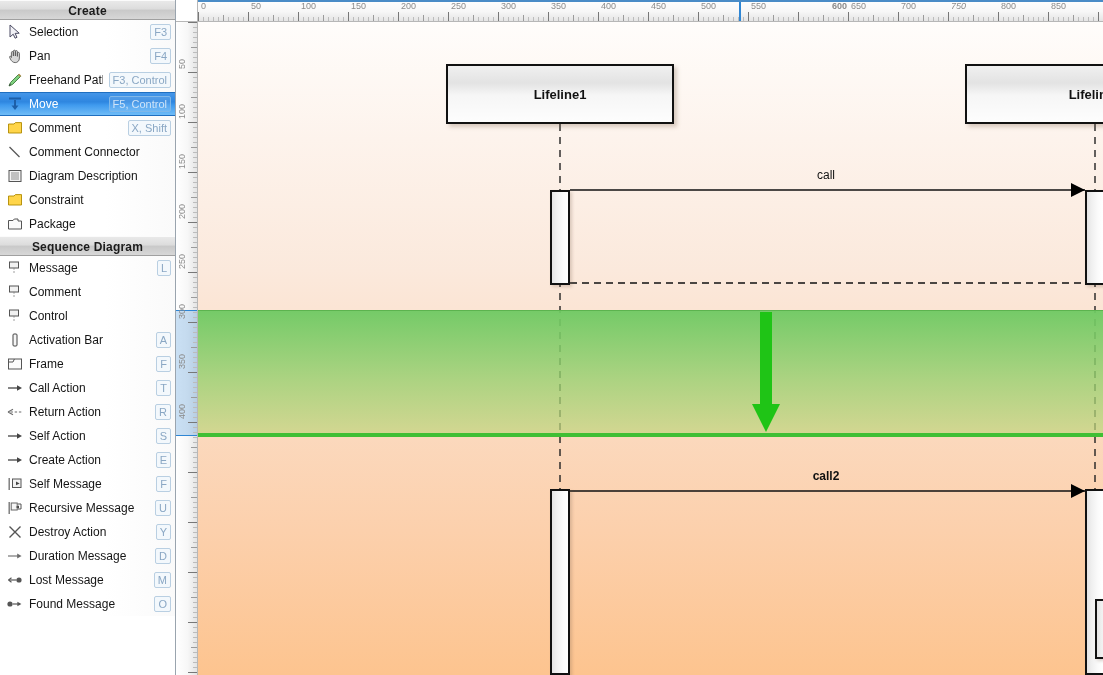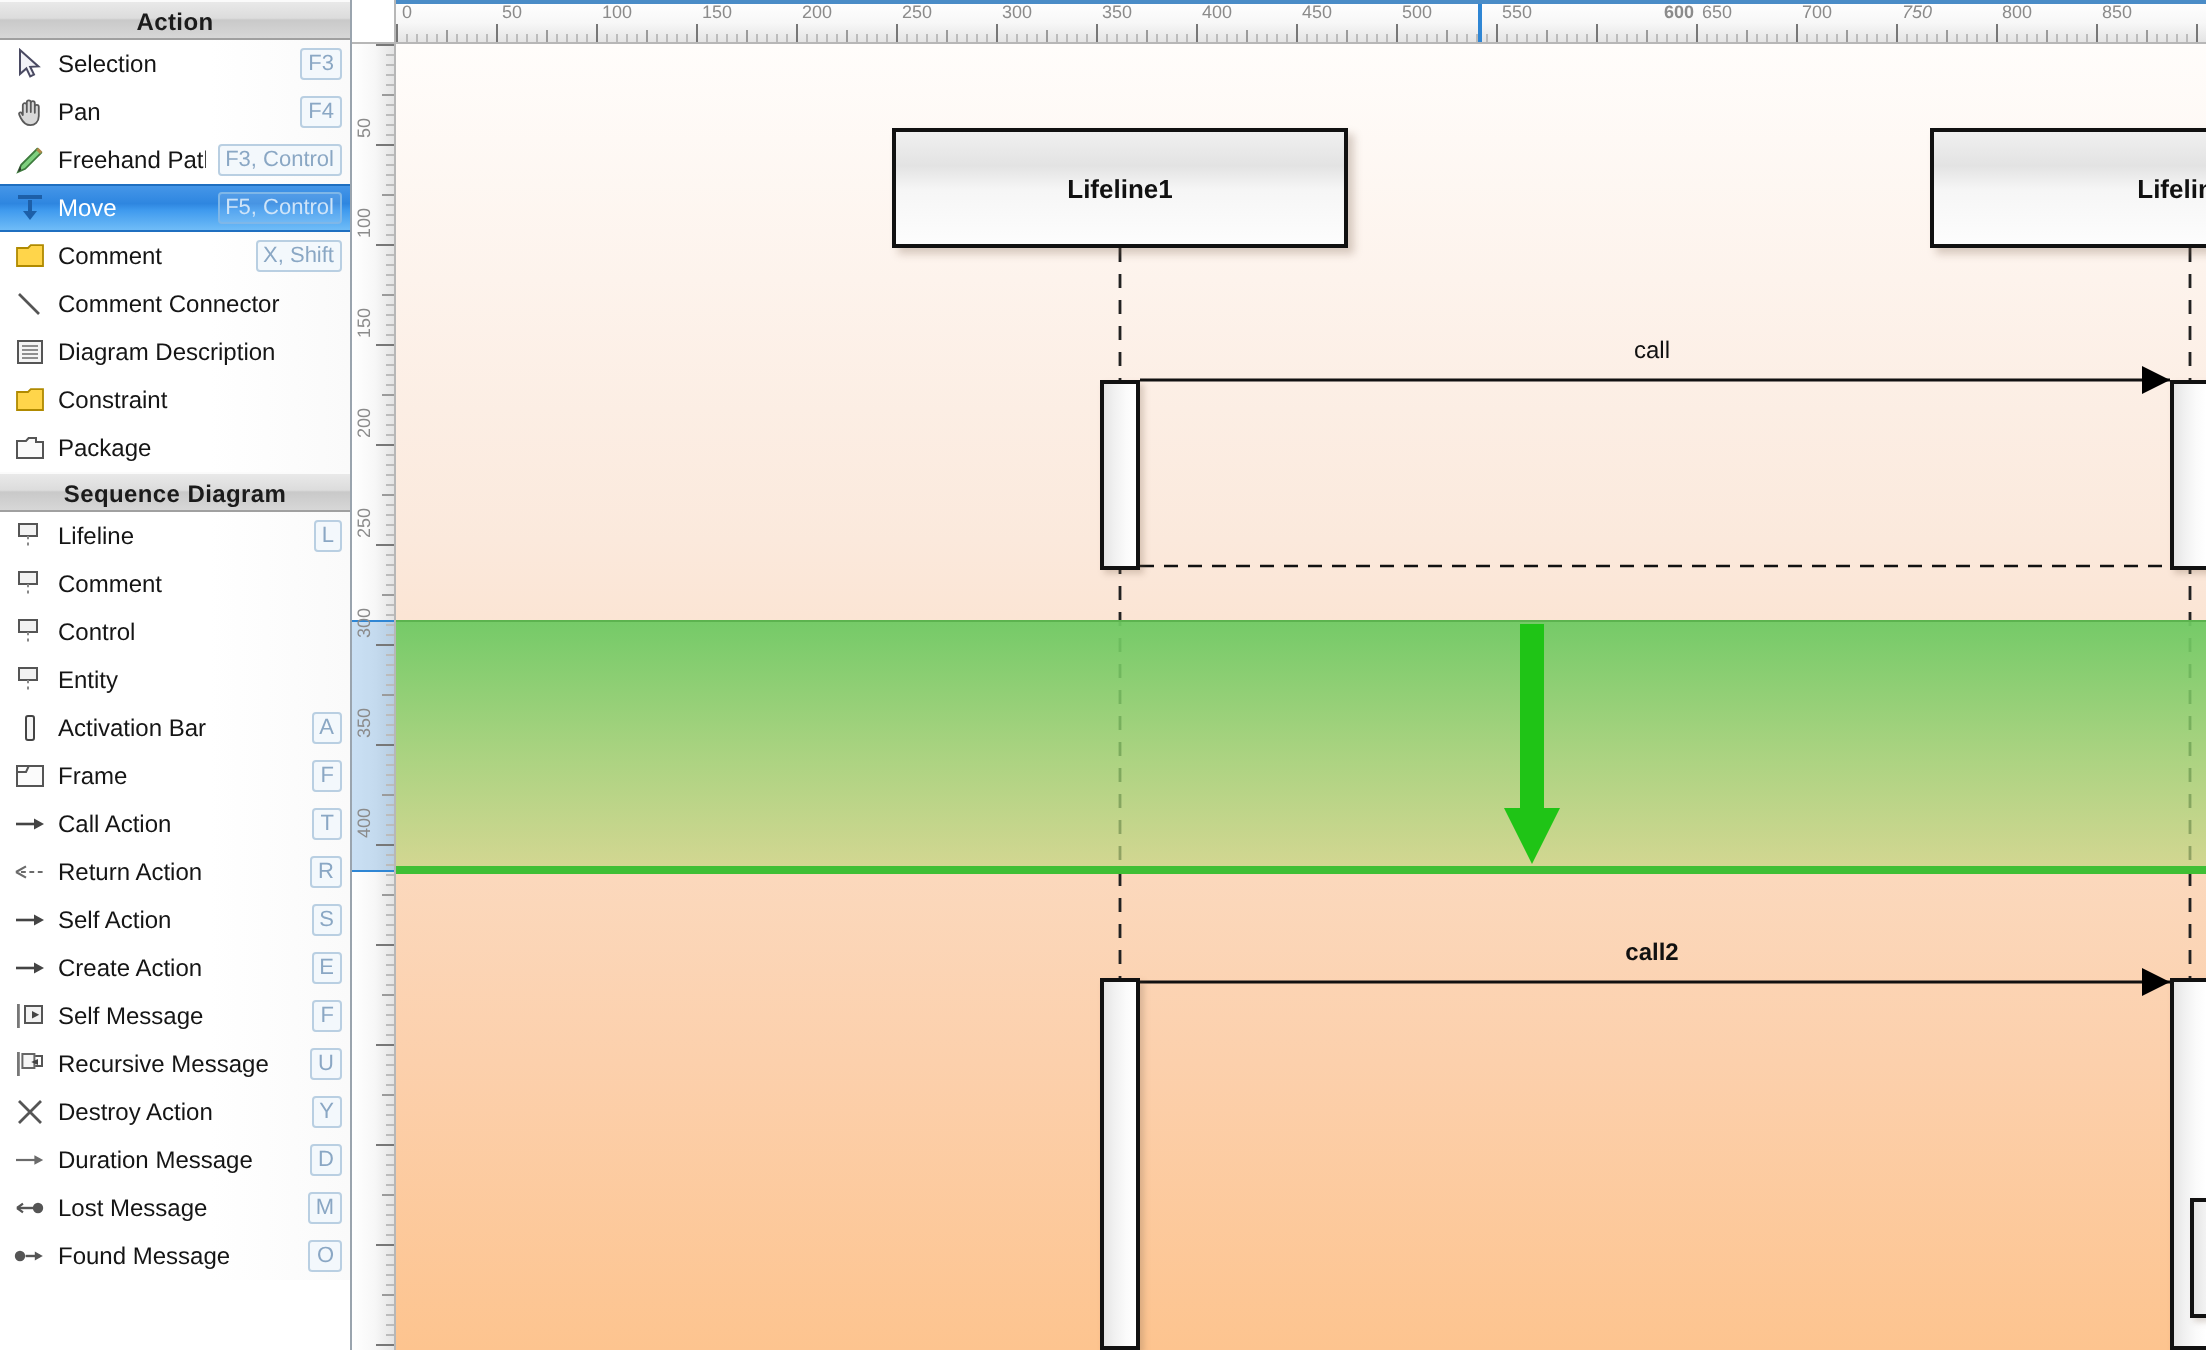--- a/index.html
+++ b/index.html
@@ -145,21 +145,21 @@
     position: absolute; left: 0; right: 0; height: 4px; background: #3fbf35;
   }
 </style>
 </head>
 <body>
 
 <div id="app">
 
   <div id="palette">
 
-    <div class="pal-header">Action</div>
+    <div class="pal-header">Create</div>
     <div class="pal-list" id="grp0">
         <div class="pal-item">
           <span class="ico">
             <svg width="16" height="16" viewBox="0 0 16 16">
               <path d="M3 1 L3 13 L6.2 10.2 L8.1 14.2 L10 13.3 L8.1 9.4 L12.2 9.2 Z" fill="#f2f2f7" stroke="#4a4a62" stroke-width="1"></path>
             </svg>
           </span>
           <span class="lbl">Selection</span>
           <span class="key">F3</span>
         </div>
@@ -240,49 +240,40 @@
 
     <div class="pal-header">Sequence Diagram</div>
     <div class="pal-list" id="grp1">
         <div class="pal-item">
           <span class="ico">
             <svg width="16" height="16" viewBox="0 0 16 16">
               <rect x="2.5" y="2" width="9" height="6" fill="#f2f2f2" stroke="#555" stroke-width="1"></rect>
               <path d="M7 8 V14" stroke="#888" stroke-width="1" stroke-dasharray="1.6,1.6"></path>
             </svg>
           </span>
-          <span class="lbl">Lifeline</span>
+          <span class="lbl">Message</span>
           <span class="key">L</span>
         </div>
         <div class="pal-item">
           <span class="ico">
             <svg width="16" height="16" viewBox="0 0 16 16">
               <rect x="2.5" y="2" width="9" height="6" fill="#f2f2f2" stroke="#555" stroke-width="1"></rect>
               <path d="M7 8 V14" stroke="#888" stroke-width="1" stroke-dasharray="1.6,1.6"></path>
             </svg>
           </span>
           <span class="lbl">Comment</span>
         </div>
         <div class="pal-item">
           <span class="ico">
             <svg width="16" height="16" viewBox="0 0 16 16">
               <rect x="2.5" y="2" width="9" height="6" fill="#f2f2f2" stroke="#555" stroke-width="1"></rect>
               <path d="M7 8 V14" stroke="#888" stroke-width="1" stroke-dasharray="1.6,1.6"></path>
             </svg>
           </span>
           <span class="lbl">Control</span>
-        </div>
-        <div class="pal-item">
-          <span class="ico">
-            <svg width="16" height="16" viewBox="0 0 16 16">
-              <rect x="2.5" y="2" width="9" height="6" fill="#f2f2f2" stroke="#555" stroke-width="1"></rect>
-              <path d="M7 8 V14" stroke="#888" stroke-width="1" stroke-dasharray="1.6,1.6"></path>
-            </svg>
-          </span>
-          <span class="lbl">Entity</span>
         </div>
         <div class="pal-item">
           <span class="ico">
             <svg width="16" height="16" viewBox="0 0 16 16">
               <rect x="6" y="2" width="4" height="12" rx="1" fill="#f5f5f5" stroke="#444" stroke-width="1"></rect>
             </svg>
           </span>
           <span class="lbl">Activation Bar</span>
           <span class="key">A</span>
         </div>

